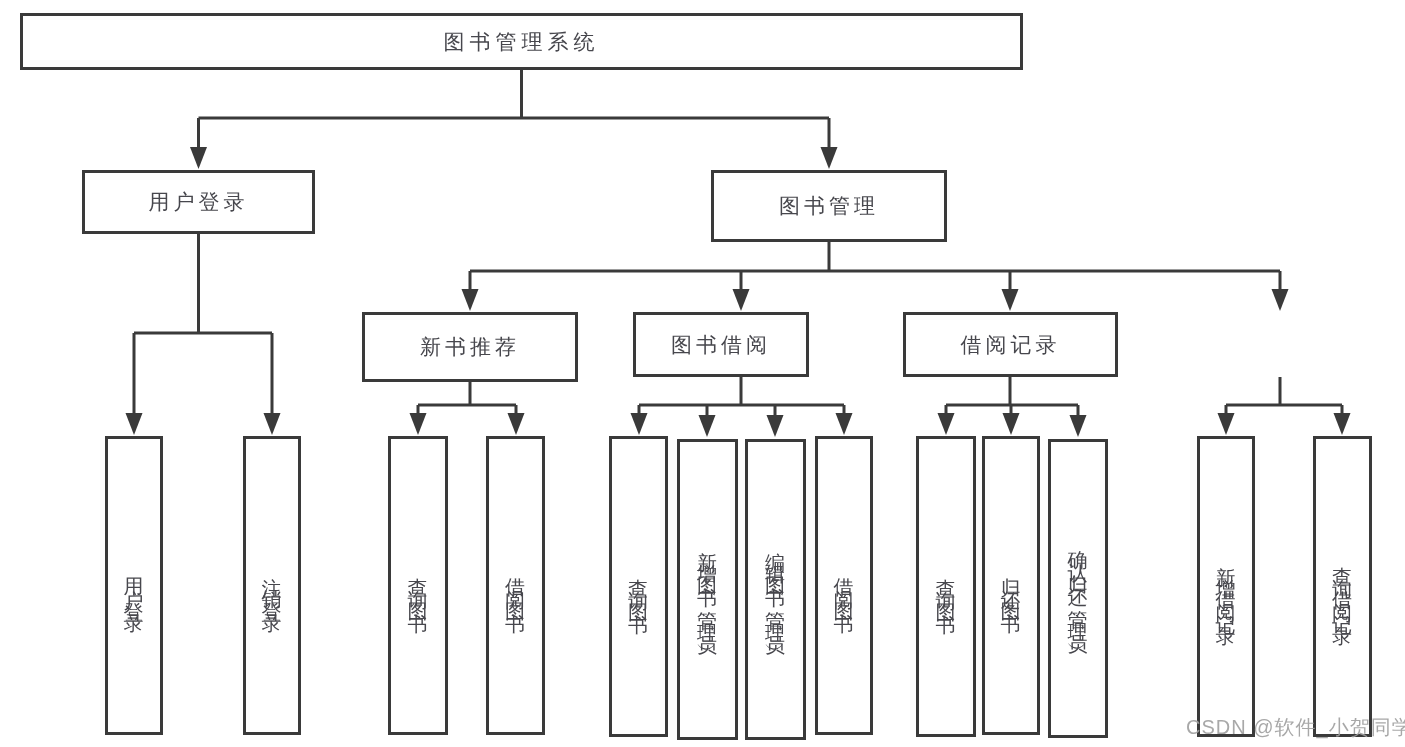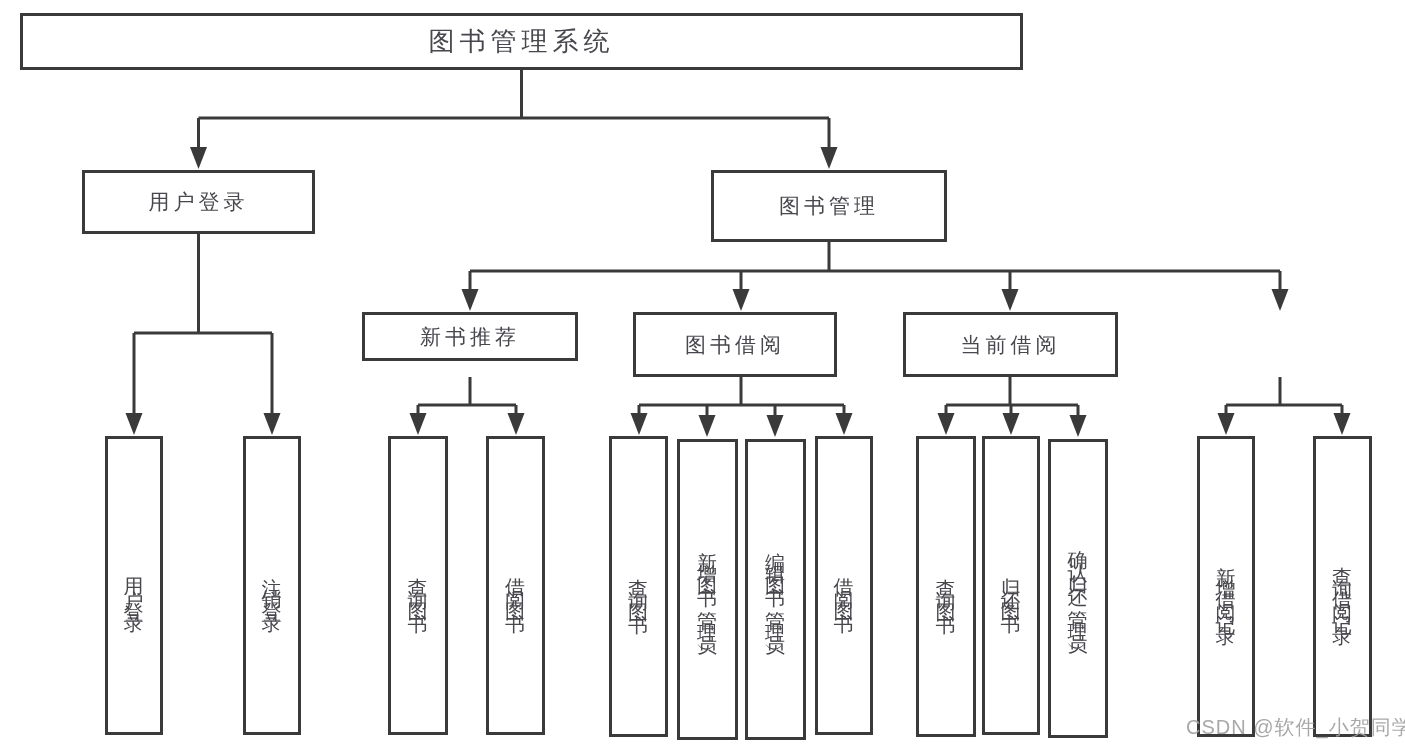--- a/index.html
+++ b/index.html
@@ -7,31 +7,31 @@
     position:relative; width:1405px; height:747px; background:#ffffff;
     font-family:"Liberation Sans", sans-serif; overflow:hidden;
   }
   svg.wires { position:absolute; left:0; top:0; z-index:1; }
   .box {
     position:absolute; box-sizing:border-box; background:#ffffff;
     border:3px solid #3a3a3a; color:#47474d; z-index:2;
     display:flex; align-items:center; justify-content:center;
   }
   .hlabel { font-size:21px; letter-spacing:4px; white-space:nowrap; }
-  .box.root .hlabel { font-size:26px; letter-spacing:5px; }
+  .box.root .hlabel { font-size:21px; letter-spacing:5px; }
   .vlabel {
     writing-mode:vertical-rl; text-orientation:mixed;
     font-size:20px; letter-spacing:12px; line-height:1.1; white-space:nowrap;
   }
   
   #root        { left:20px;  top:13px;  width:1003px; height:57px; }
   #n-userlogin { left:82px;  top:170px; width:233px;  height:64px; }
   #n-bookmgmt  { left:711px; top:170px; width:236px;  height:72px; }
-  #n-newbook   { left:362px; top:312px; width:216px;  height:49px; }
-  #n-borrow    { left:633px; top:312px; width:204px;  height:65px; }
+  #n-newbook   { left:362px; top:312px; width:216px;  height:70px; }
+  #n-borrow    { left:633px; top:312px; width:176px;  height:65px; }
   #n-current   { left:903px; top:312px; width:215px;  height:65px; }
   #n-records   { left:1172px;top:312px; width:215px;  height:65px; }
   #v-ul1 { left:105px;  top:436px; width:58px; height:299px; }
   #v-ul2 { left:243px;  top:436px; width:58px; height:299px; }
   #v-nb1 { left:388px;  top:436px; width:60px; height:299px; }
   #v-nb2 { left:486px;  top:436px; width:59px; height:299px; }
   #v-bb1 { left:609px;  top:436px; width:59px; height:301px; }
   #v-bb2 { left:677px;  top:439px; width:61px; height:301px; }
   #v-bb3 { left:745px;  top:439px; width:61px; height:301px; }
   #v-bb4 { left:815px;  top:436px; width:58px; height:299px; }
@@ -108,21 +108,21 @@
     <span class="hlabel">图书管理</span>
   </div>
 
   <div class="box" id="n-newbook">
     <span class="hlabel">新书推荐</span>
   </div>
   <div class="box" id="n-borrow">
     <span class="hlabel">图书借阅</span>
   </div>
   <div class="box" id="n-current">
-    <span class="hlabel">当前借阅</span>
+    <span class="hlabel">借阅记录</span>
   </div>
 
   <div class="box" id="v-ul1">
     <span class="vlabel">用户登录</span>
   </div>
   <div class="box" id="v-ul2">
     <span class="vlabel">注销登录</span>
   </div>
 
   <div class="box" id="v-nb1">

